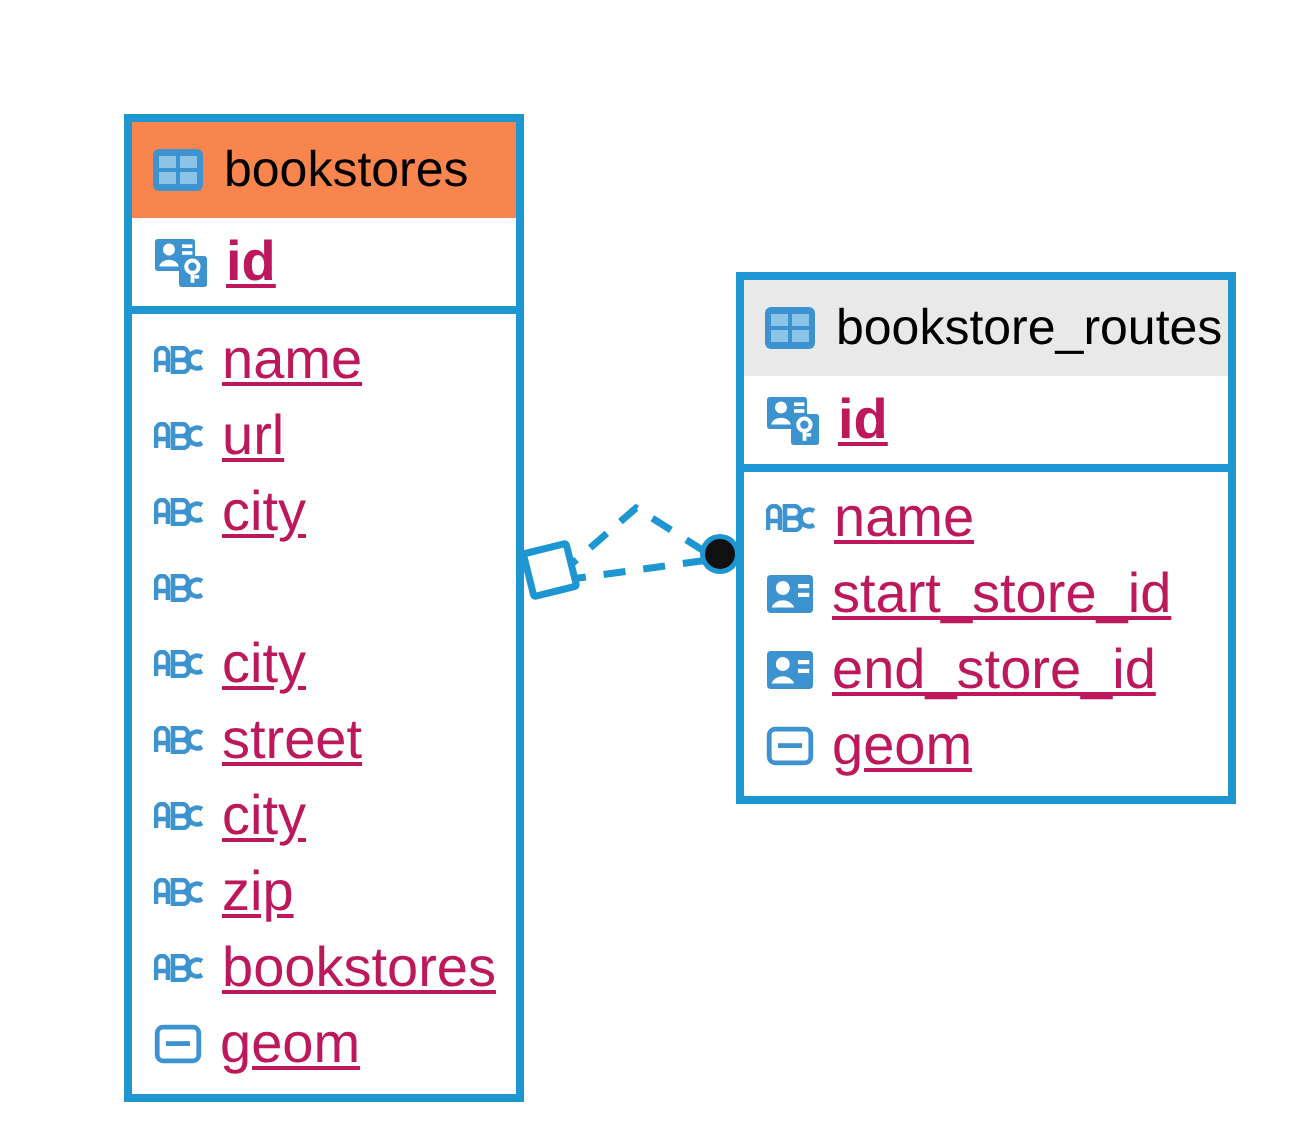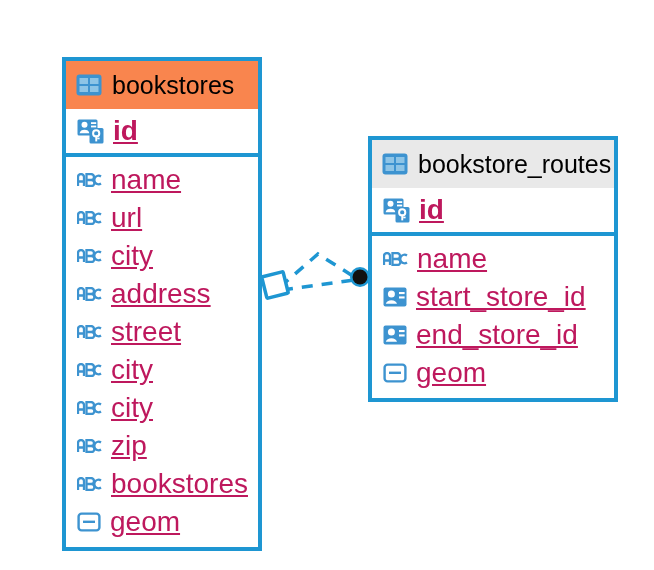--- a/index.html
+++ b/index.html
@@ -173,39 +173,38 @@
         </svg>
         <span class="field-label">city</span>
       </div>
 
       <div class="field-row">
         <svg class="icon icon-abc" viewBox="0 0 25 14">
           <path d="M1 13 V4 a3 3 0 0 1 6 0 V13 M1 8.5 H7" fill="none" stroke="#3d93d0" stroke-width="2.3"></path>
           <path d="M9.5 13 V1 H14 a3 3 0 0 1 0 6 H9.5 H14.4 a3 3 0 0 1 0 6 z" fill="none" stroke="#3d93d0" stroke-width="2.3"></path>
           <path d="M24 3.5 a4.5 4.5 0 0 0 -6 1 a5 5 0 0 0 0 5 a4.5 4.5 0 0 0 6 1" fill="none" stroke="#3d93d0" stroke-width="2.3"></path>
         </svg>
-        <span class="field-label">address</span>
+      </div>
+
+      <div class="field-row">
+        <svg class="icon icon-abc" viewBox="0 0 25 14">
+          <path d="M1 13 V4 a3 3 0 0 1 6 0 V13 M1 8.5 H7" fill="none" stroke="#3d93d0" stroke-width="2.3"></path>
+          <path d="M9.5 13 V1 H14 a3 3 0 0 1 0 6 H9.5 H14.4 a3 3 0 0 1 0 6 z" fill="none" stroke="#3d93d0" stroke-width="2.3"></path>
+          <path d="M24 3.5 a4.5 4.5 0 0 0 -6 1 a5 5 0 0 0 0 5 a4.5 4.5 0 0 0 6 1" fill="none" stroke="#3d93d0" stroke-width="2.3"></path>
+        </svg>
+        <span class="field-label">city</span>
       </div>
 
       <div class="field-row">
         <svg class="icon icon-abc" viewBox="0 0 25 14">
           <path d="M1 13 V4 a3 3 0 0 1 6 0 V13 M1 8.5 H7" fill="none" stroke="#3d93d0" stroke-width="2.3"></path>
           <path d="M9.5 13 V1 H14 a3 3 0 0 1 0 6 H9.5 H14.4 a3 3 0 0 1 0 6 z" fill="none" stroke="#3d93d0" stroke-width="2.3"></path>
           <path d="M24 3.5 a4.5 4.5 0 0 0 -6 1 a5 5 0 0 0 0 5 a4.5 4.5 0 0 0 6 1" fill="none" stroke="#3d93d0" stroke-width="2.3"></path>
         </svg>
         <span class="field-label">street</span>
-      </div>
-
-      <div class="field-row">
-        <svg class="icon icon-abc" viewBox="0 0 25 14">
-          <path d="M1 13 V4 a3 3 0 0 1 6 0 V13 M1 8.5 H7" fill="none" stroke="#3d93d0" stroke-width="2.3"></path>
-          <path d="M9.5 13 V1 H14 a3 3 0 0 1 0 6 H9.5 H14.4 a3 3 0 0 1 0 6 z" fill="none" stroke="#3d93d0" stroke-width="2.3"></path>
-          <path d="M24 3.5 a4.5 4.5 0 0 0 -6 1 a5 5 0 0 0 0 5 a4.5 4.5 0 0 0 6 1" fill="none" stroke="#3d93d0" stroke-width="2.3"></path>
-        </svg>
-        <span class="field-label">city</span>
       </div>
 
       <div class="field-row">
         <svg class="icon icon-abc" viewBox="0 0 25 14">
           <path d="M1 13 V4 a3 3 0 0 1 6 0 V13 M1 8.5 H7" fill="none" stroke="#3d93d0" stroke-width="2.3"></path>
           <path d="M9.5 13 V1 H14 a3 3 0 0 1 0 6 H9.5 H14.4 a3 3 0 0 1 0 6 z" fill="none" stroke="#3d93d0" stroke-width="2.3"></path>
           <path d="M24 3.5 a4.5 4.5 0 0 0 -6 1 a5 5 0 0 0 0 5 a4.5 4.5 0 0 0 6 1" fill="none" stroke="#3d93d0" stroke-width="2.3"></path>
         </svg>
         <span class="field-label">city</span>
       </div>

